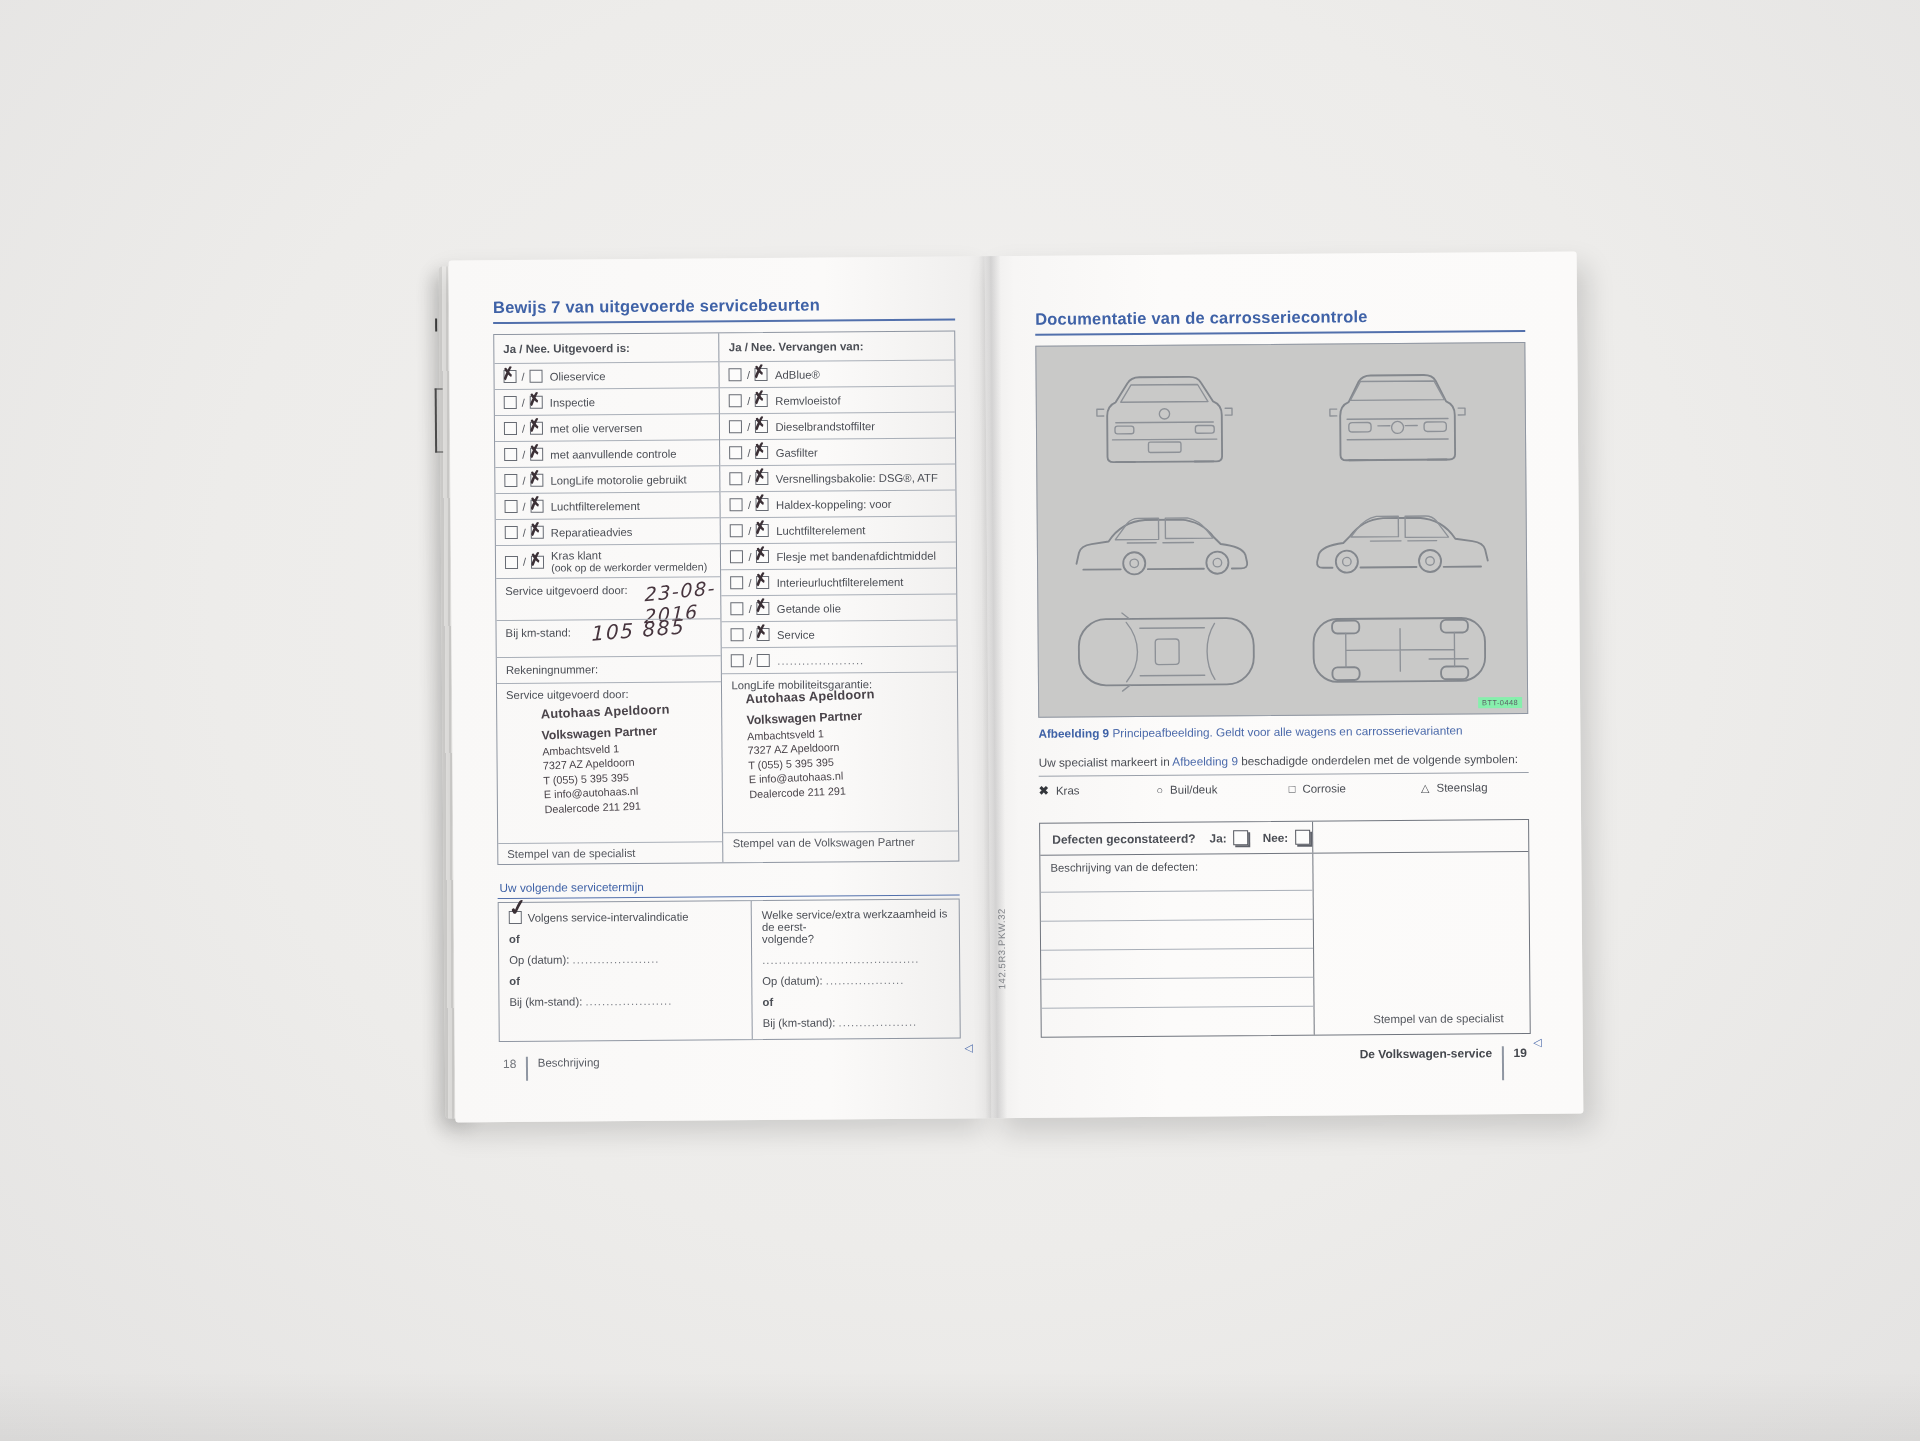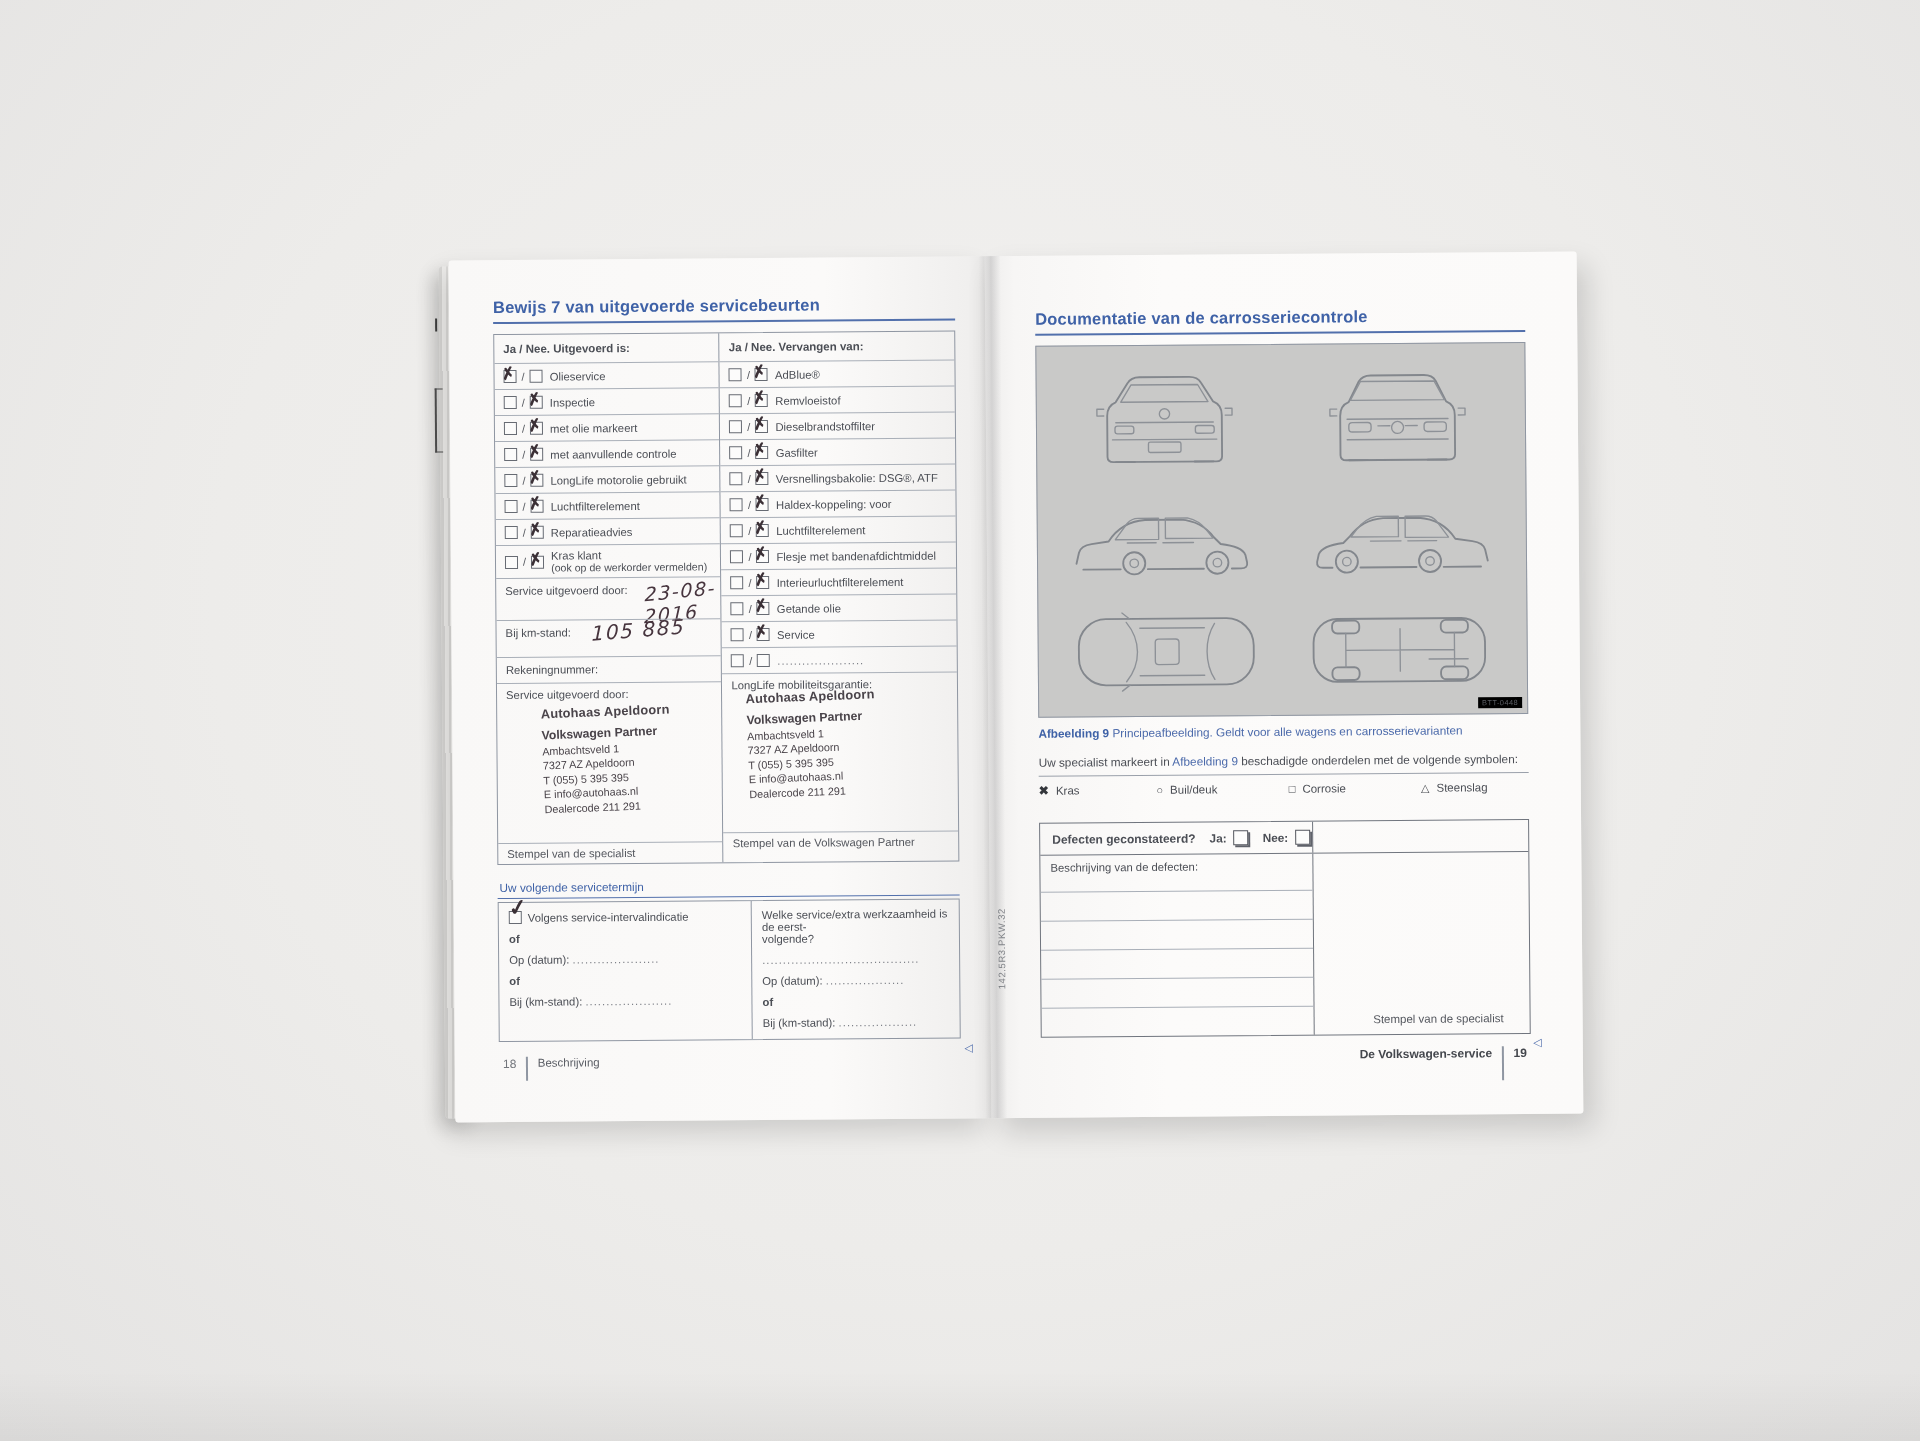--- a/index.html
+++ b/index.html
@@ -97,21 +97,21 @@
   
   .figbox{border:1px solid #8f96a2;background:#c9c9c8;height:372px;box-sizing:border-box;
     display:grid;grid-template-columns:1fr 1fr;grid-template-rows:1fr 1fr 1fr;
     gap:6px;padding:10px 14px;position:relative;margin-top:8px;}
   .figcell{display:flex;align-items:center;justify-content:center;}
   .figcell svg{width:86%;height:92%;}
   .carline{stroke:#83878d;stroke-width:2.2;fill:none;stroke-linejoin:round;stroke-linecap:round;}
   .carline-thin{stroke:#8d9197;stroke-width:1.6;fill:none;stroke-linejoin:round;stroke-linecap:round;}
   .flip{transform:scaleX(-1);}
   .figcode{position:absolute;right:5px;bottom:5px;font-size:7.5px;color:#5c5f65;
-    background:#000000;padding:1px 4px;letter-spacing:.4px;}
+    background:#86efac;padding:1px 4px;letter-spacing:.4px;}
   .figcap{margin-top:9px;font-size:11.8px;}
   .figcap .b{font-weight:bold;color:#3f62a7;}
   .figcap .r{color:#4a69aa;}
   .legend-intro{margin-top:15px;font-size:11.8px;color:#4b4e55;
     border-bottom:1px solid #9aa0aa;padding-bottom:6px;}
   .legend-intro .lk{color:#4a69aa;}
   .legend-row{display:flex;margin-top:7px;font-size:11.5px;color:#4b4e55;}
   .legend-item{display:flex;align-items:center;gap:7px;}
   .li-0{width:24%;} .li-1{width:27%;} .li-2{width:27%;} .li-3{width:22%;}
   .lsym{font-size:11px;color:#43464c;}
@@ -176,21 +176,21 @@
             <span class="clbl">Inspectie</span>
           </div>
           <div class="crow">
             <span class="cb">
                 <i class="mk"></i>
               </span>
             <span class="sep">/</span>
             <span class="cb">
                 <i class="mk">✗</i>
               </span>
-            <span class="clbl">met olie markeert</span>
+            <span class="clbl">met olie verversen</span>
           </div>
           <div class="crow">
             <span class="cb">
                 <i class="mk"></i>
               </span>
             <span class="sep">/</span>
             <span class="cb">
                 <i class="mk">✗</i>
               </span>
             <span class="clbl">met aanvullende controle</span>

